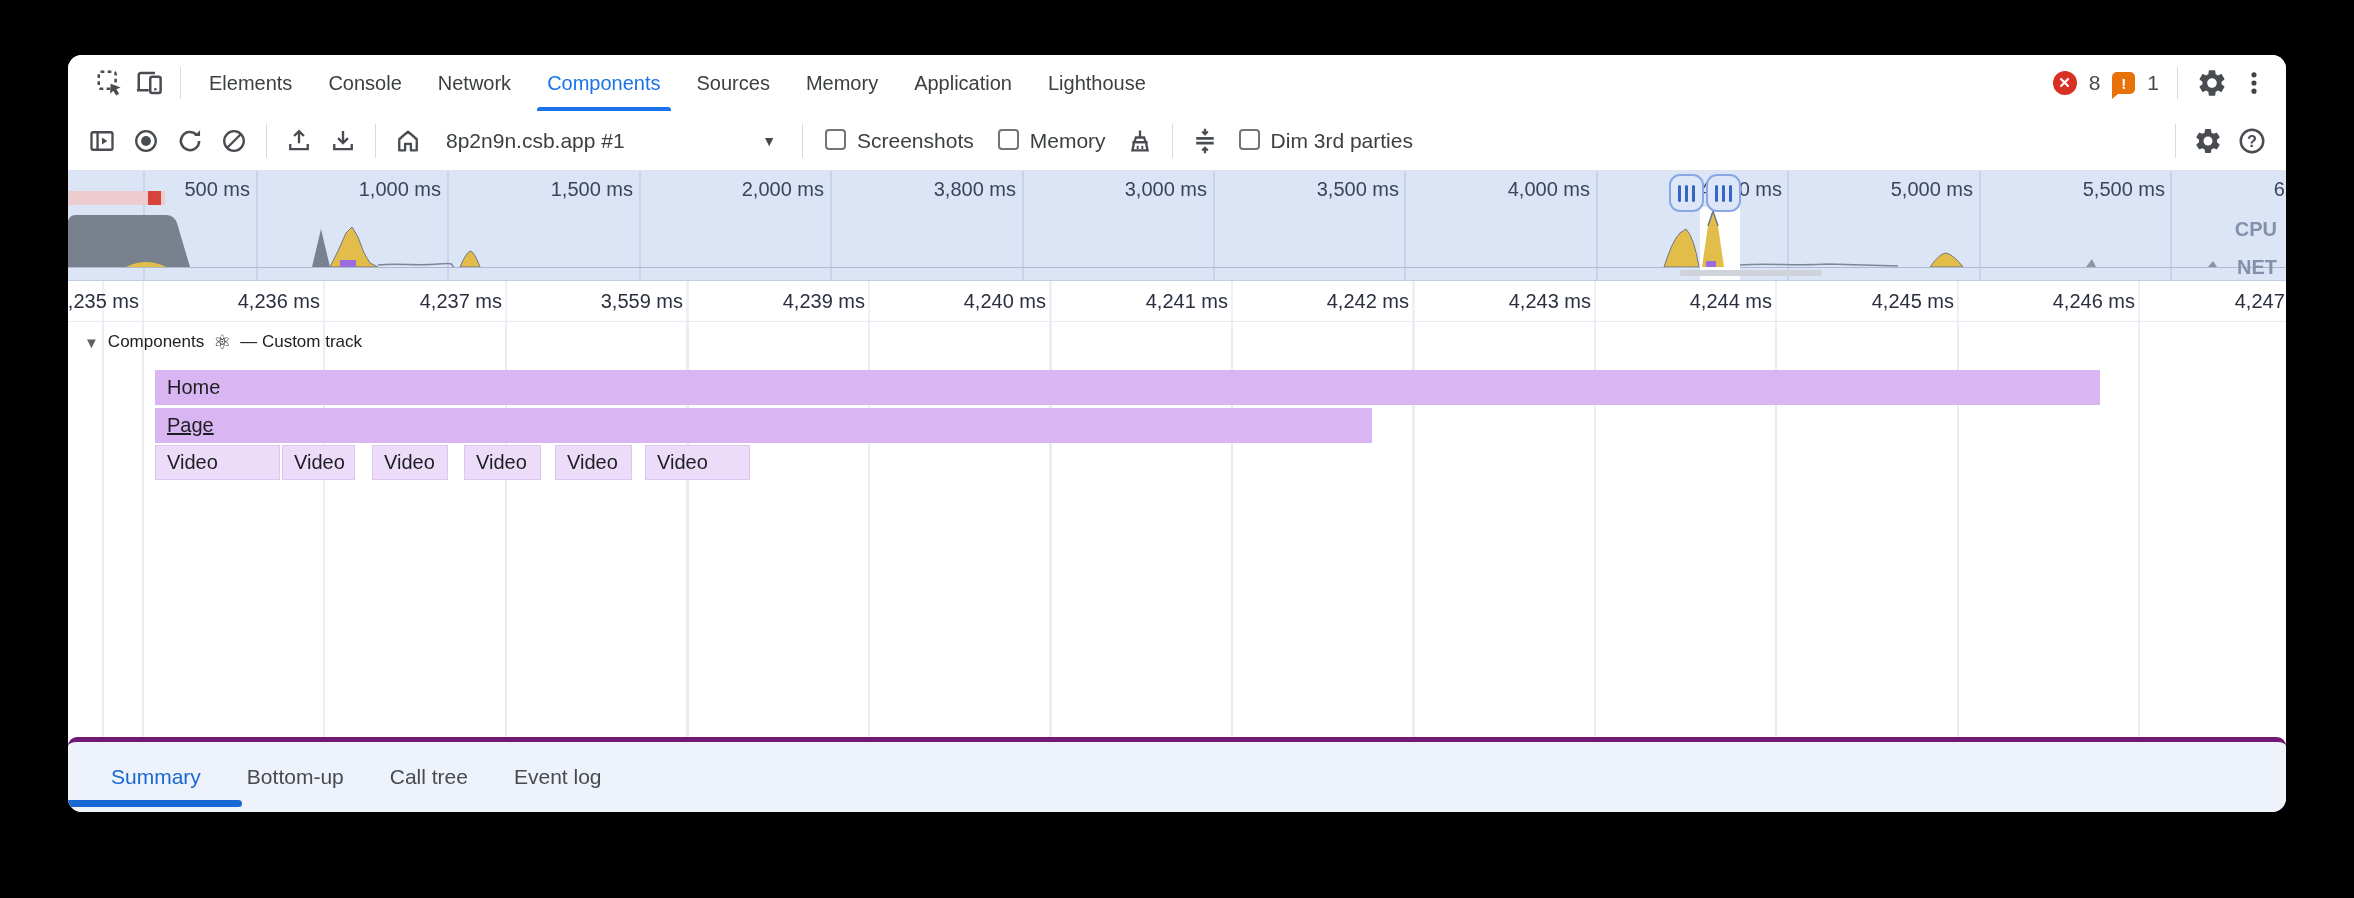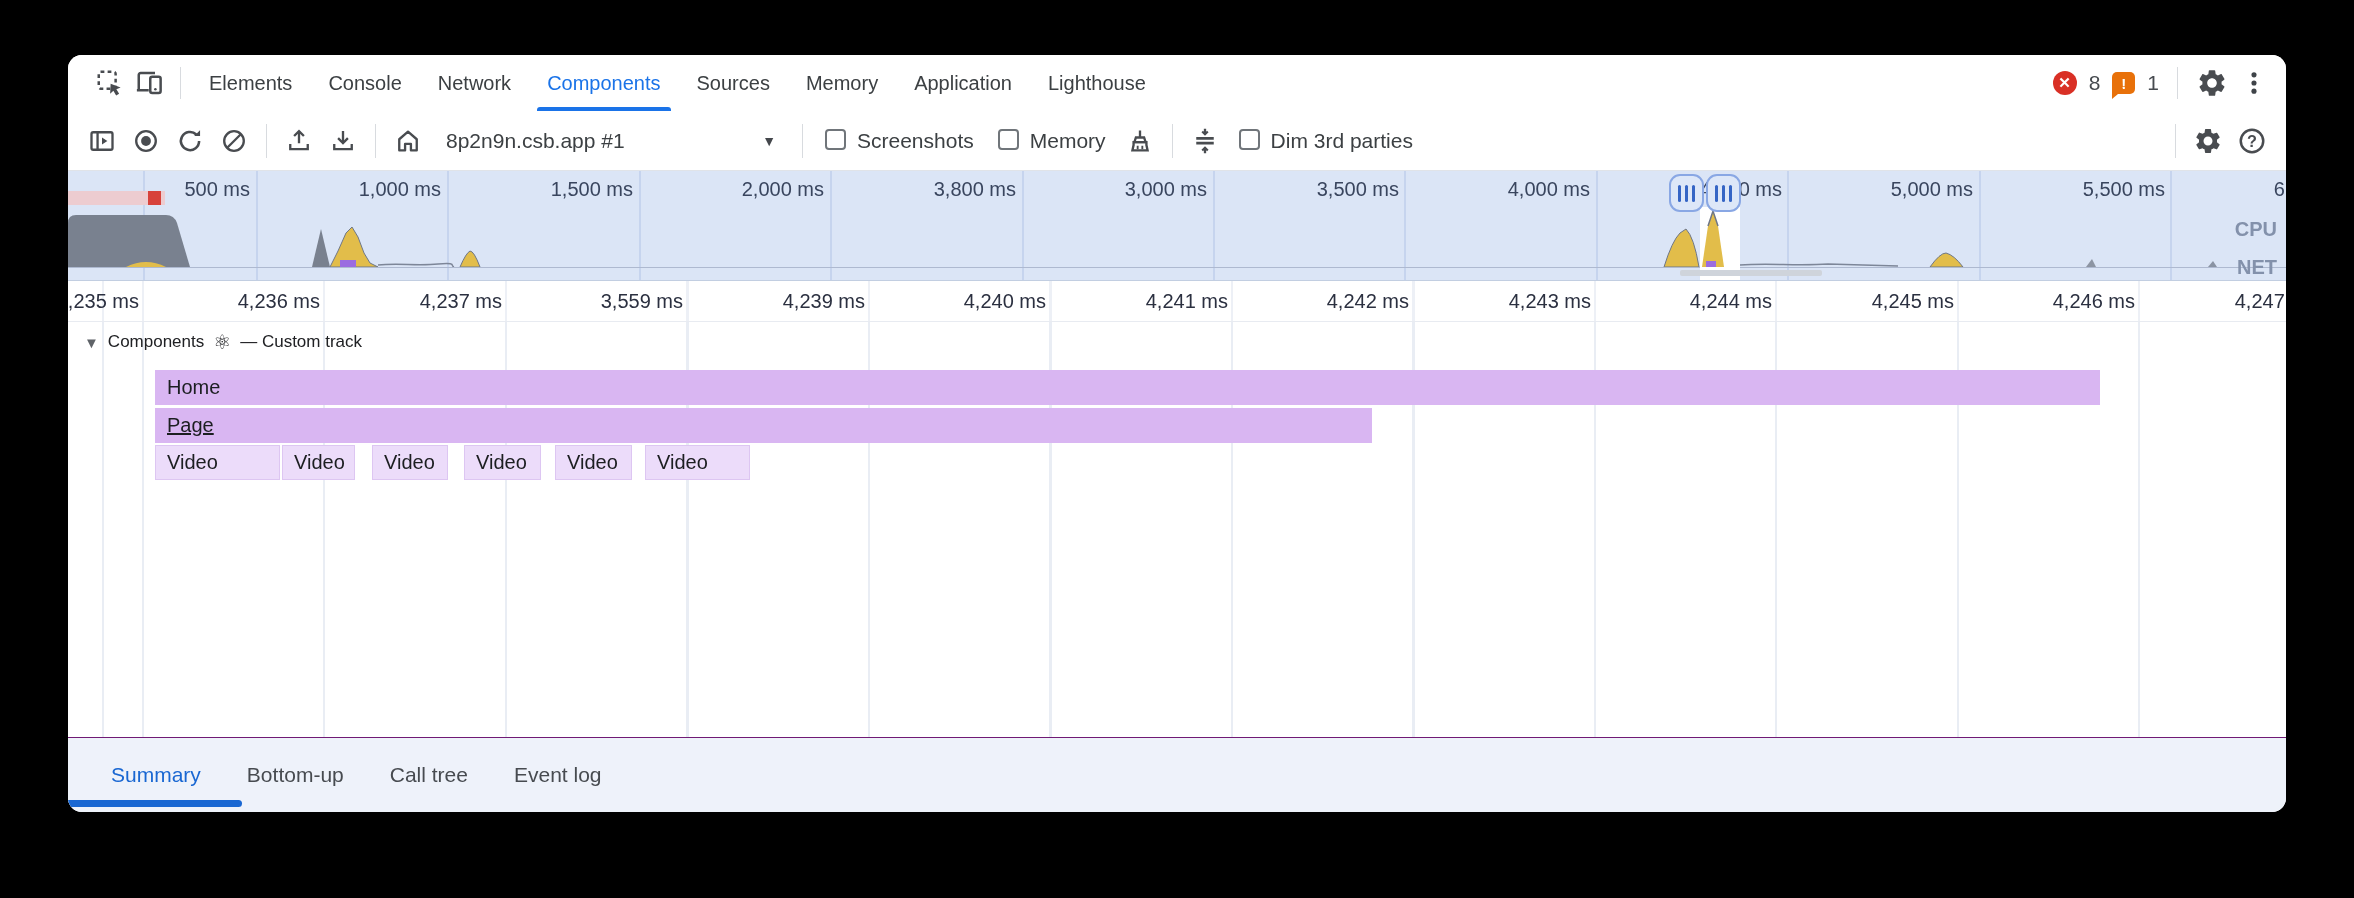--- a/index.html
+++ b/index.html
@@ -66,22 +66,22 @@
          background-position:74px 0;}
   .track-header{position:absolute;left:16px;top:8px;display:flex;align-items:center;gap:9px;}
   .tw-arrow{font-size:15px;color:#5f6368;}
   .tw-name,.tw-suffix{font-size:17px;color:#202124;}
   .tw-atom{font-size:20px;color:#202124;}
   .bar{position:absolute;height:35px;line-height:35px;font-size:20px;color:#1c1e21;padding-left:12px;box-sizing:border-box;
        white-space:nowrap;overflow:hidden;}
   .bar-a{background:#d9b6f2;}
   .bar-b{background:#ecdcfa;box-shadow:inset 0 0 0 1px #ddc6f2;}
   
-  .bottombar{height:75px;flex:none;background:#eef2fa;border-top:1px solid #701a75;box-sizing:border-box;
-             display:flex;align-items:stretch;padding-left:20px;position:relative;}
+  .bottombar{height:75px;flex:none;background:#eef2fa;border-top:5px solid #701a75;box-sizing:border-box;
+             display:flex;align-items:stretch;padding-left:20px;position:relative;border-radius:9px;}
   .btab{display:flex;align-items:center;padding:0 23px;font-size:21px;color:#474b50;white-space:nowrap;}
   .btab.selected{color:#1967d2;}
   .sum-underline{position:absolute;left:0;bottom:5px;width:174px;height:7px;background:#1967d2;border-radius:0 5px 5px 0;}
   svg.ic{display:block;}
 </style>
 </head>
 <body>
 
 <div class="window">
 

